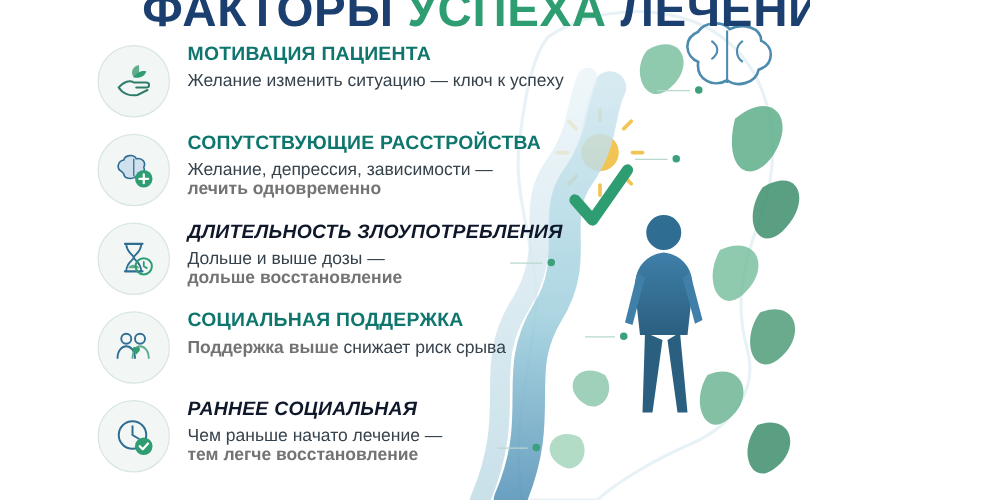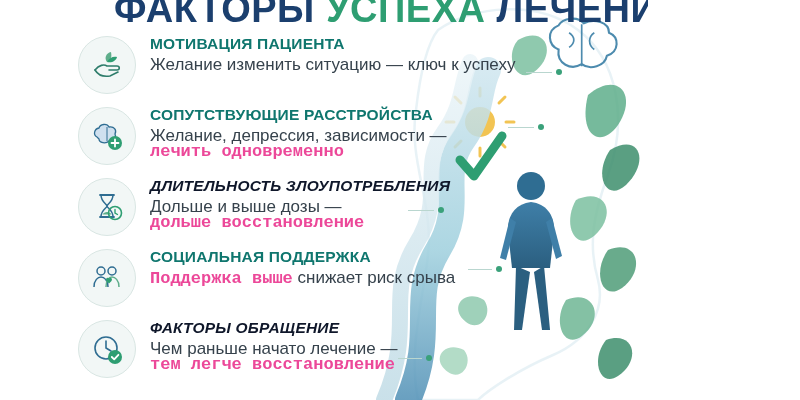--- a/index.html
+++ b/index.html
@@ -82,25 +82,25 @@
     font-size: 15.5px;
     font-weight: bold;
     color: #0f766e;
     letter-spacing: 0.2px;
     line-height: 20px;
     white-space: nowrap;
   }
   .fhead.green { color: #0f172a; font-style: italic; }
   .fdesc {
     margin-top: 3px;
-    font-size: 17px;
+    font-size: 14px;
     color: #36424c;
     line-height: 15px;
   }
-  .fdesc b { color: #ec4899; font-family: Liberation Mono, monospace; }
+  .fdesc b { color: #737373; }
 
   
   .connector {
     position: absolute;
     height: 1px;
     background: #b9d6cf;
   }
   .cdot {
     position: absolute;
     width: 6px;
@@ -288,21 +288,21 @@
     <div class="factor">
       <div class="badge">
         <svg width="34" height="34" viewBox="0 0 34 34">
           <circle cx="16" cy="16" r="11" fill="none" stroke="#2f6d92" stroke-width="1.6"></circle>
           <path d="M16 9 L16 16 L21 19" fill="none" stroke="#2f6d92" stroke-width="1.6" stroke-linecap="round"></path>
           <circle cx="25" cy="25" r="7" fill="#2e9e72"></circle>
           <path d="M21.8 25 L24.2 27.4 L28.4 22.8" fill="none" stroke="#ffffff" stroke-width="1.8" stroke-linecap="round" stroke-linejoin="round"></path>
         </svg>
       </div>
       <div class="ftext">
-        <div class="fhead green">ФАКТОРЫ ОБРАЩЕНИЕ</div>
+        <div class="fhead green">РАННЕЕ СОЦИАЛЬНАЯ</div>
         <div class="fdesc">
           <span>Чем раньше начато лечение —</span><br>
           <b>тем легче восстановление</b>
         </div>
       </div>
       <div class="connector" style="left:320px; top:40px; width:24px;"></div>
       <div class="cdot" style="left:348px; top:37px;"></div>
     </div>
 
   </div>

